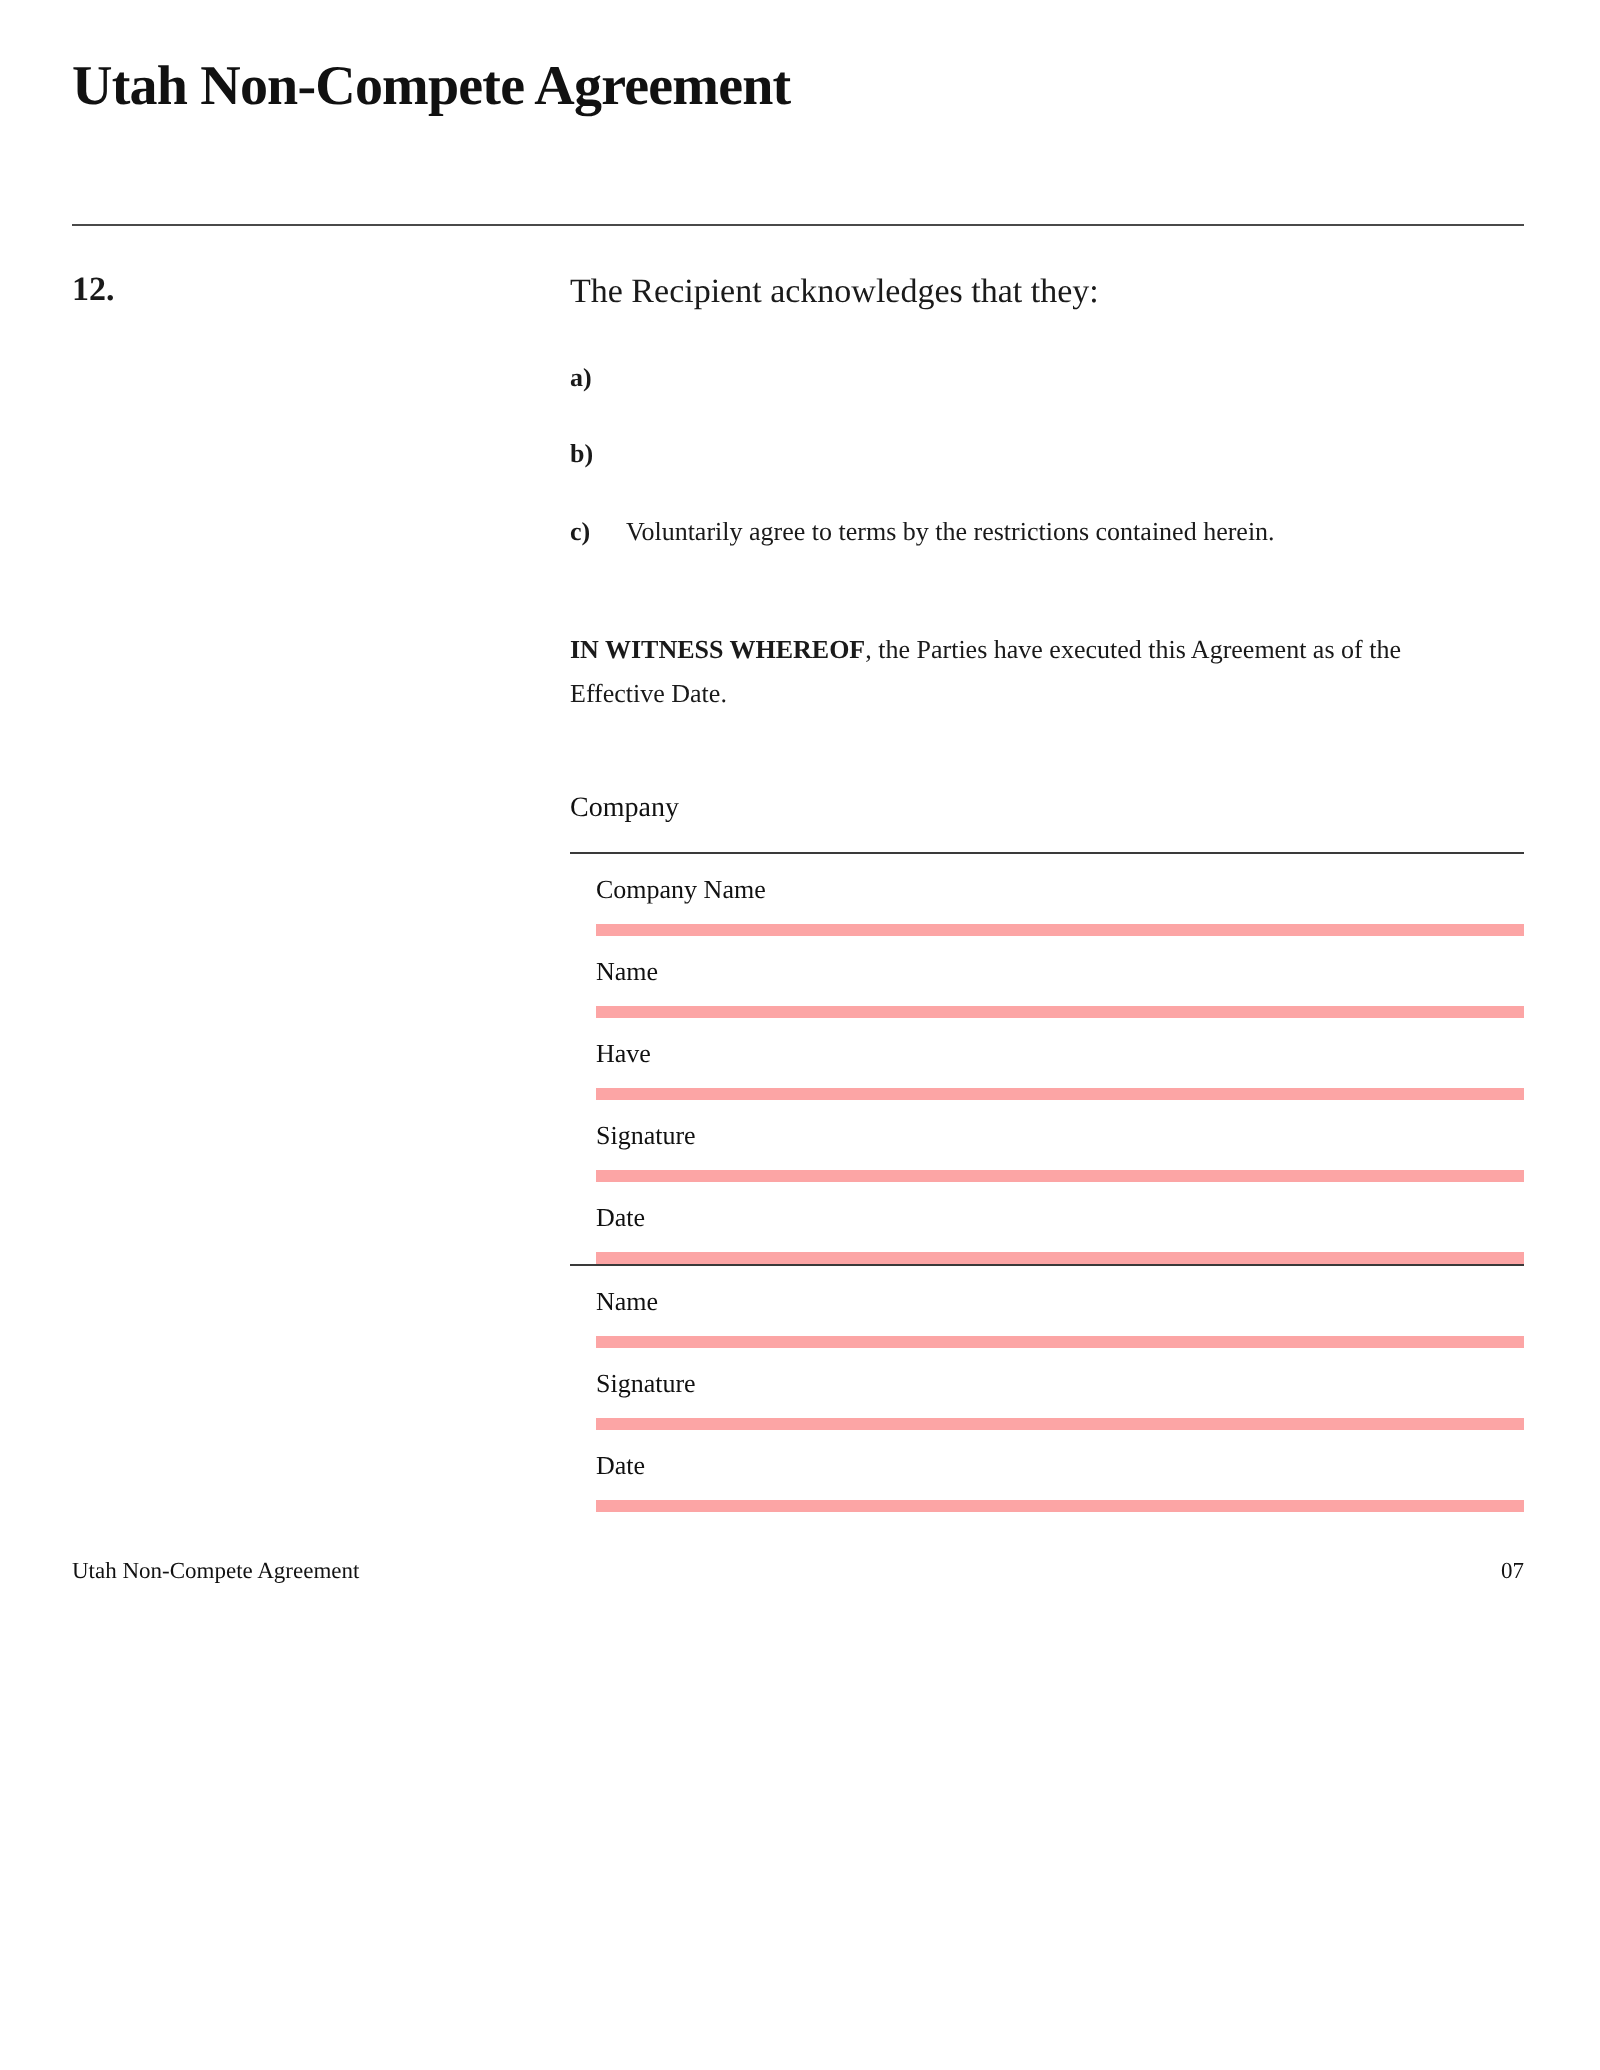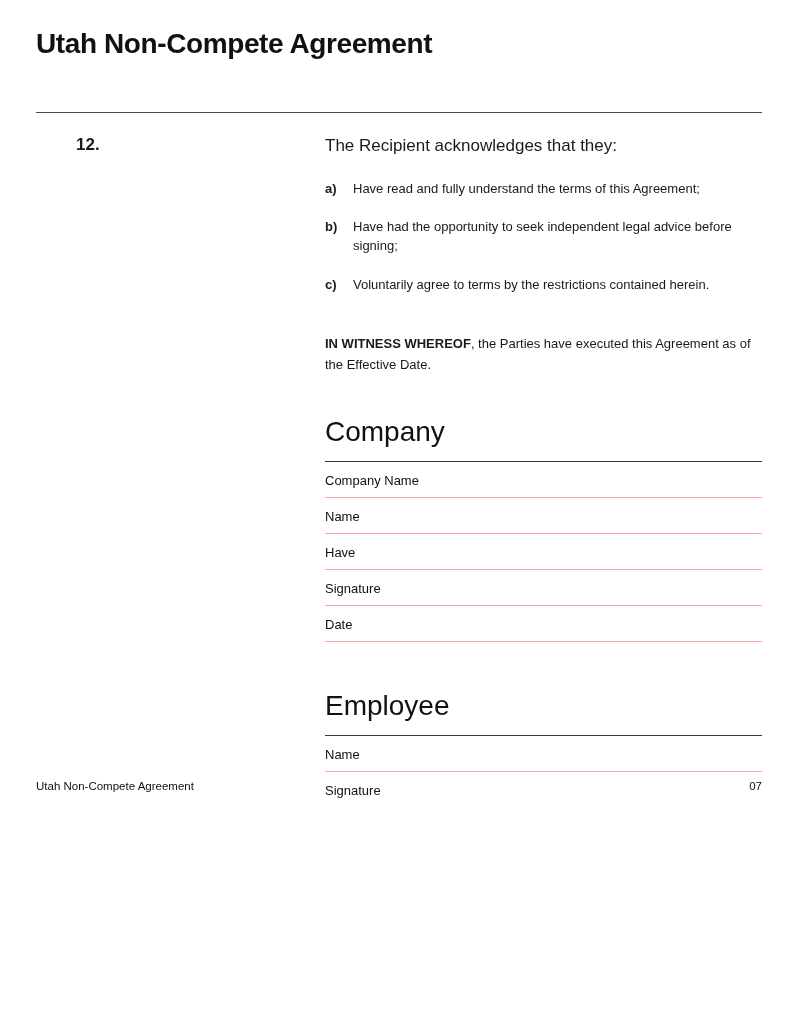--- a/index.html
+++ b/index.html
@@ -10,40 +10,40 @@
     -webkit-font-smoothing: antialiased;
   }
   .page {
     position: relative;
     width: 800px;
     height: 806px;
     margin: 0 auto;
     background: #ffffff;
     padding: 28px 38px 0 36px;
     overflow: hidden;
+    font-family: Liberation Serif, serif;
   }
   .doc-title {
     font-size: 28px;
     font-weight: 700;
     letter-spacing: -0.4px;
     color: #111111;
   }
   .header-rule {
     border: none;
     border-top: 1px solid #4a4a4a;
     margin-top: 52px;
   }
   .section {
     display: flex;
     margin-top: 21px;
   }
   .section-left {
     flex: 0 0 249px;
     display: flex;
-    margin-left: 40px;
   }
   .section-number {
     width: 40px;
     font-size: 17px;
     font-weight: 600;
     line-height: 1.32;
   }
   .section-heading {
     font-size: 17px;
     font-weight: 600;
@@ -70,33 +70,34 @@
     font-weight: 700;
   }
   .witness {
     font-size: 13px;
     line-height: 1.65;
     margin-top: 38px;
     max-width: 460px;
   }
   .witness strong { font-weight: 700; }
   .sig-block-heading {
-    font-size: 28px;
+    font-size: 14px;
     font-weight: 400;
     margin-top: 40px;
     margin-bottom: 13px;
     color: #111111;
   }
   .sig-block-heading.second { margin-top: 48px; }
   .sig-table {
     border-top: 1px solid #3a3a3a;
   }
   .sig-row {
-    border-bottom: 1px solid #fca5a5;
+    border-bottom: 6px solid #fca5a5;
     padding: 9px 0 8px 0;
+    margin-left: 13px;
   }
   .sig-row.tall {
   }
   .field-label {
     font-size: 13px;
     font-weight: 500;
     color: #111111;
   }
   .footer {
     position: absolute;
@@ -125,25 +126,23 @@
       <div class="section-number">12.</div>
     </div>
 
     <div class="section-right">
 
       <p class="intro">The Recipient acknowledges that they:</p>
 
       <div class="ack-list">
         <div class="list-item">
           <span class="marker">a)</span>
-          <span class="item-text">Have read and fully understand the terms of this Agreement;</span>
         </div>
         <div class="list-item">
           <span class="marker">b)</span>
-          <span class="item-text">Have had the opportunity to seek independent legal advice before signing;</span>
         </div>
         <div class="list-item">
           <span class="marker">c)</span>
           <span class="item-text">Voluntarily agree to terms by the restrictions contained herein.</span>
         </div>
       </div>
 
       <p class="witness"><strong>IN WITNESS WHEREOF</strong><span>, the Parties have executed this Agreement as of the Effective Date.</span></p>
 
       <h3 class="sig-block-heading">Company</h3>
@@ -158,21 +157,20 @@
           <span class="field-label">Have</span>
         </div>
         <div class="sig-row tall">
           <span class="field-label">Signature</span>
         </div>
         <div class="sig-row">
           <span class="field-label">Date</span>
         </div>
       </div>
 
-      <h3 class="sig-block-heading second">Employee</h3>
       <div class="sig-table">
         <div class="sig-row">
           <span class="field-label">Name</span>
         </div>
         <div class="sig-row tall">
           <span class="field-label">Signature</span>
         </div>
         <div class="sig-row">
           <span class="field-label">Date</span>
         </div>

